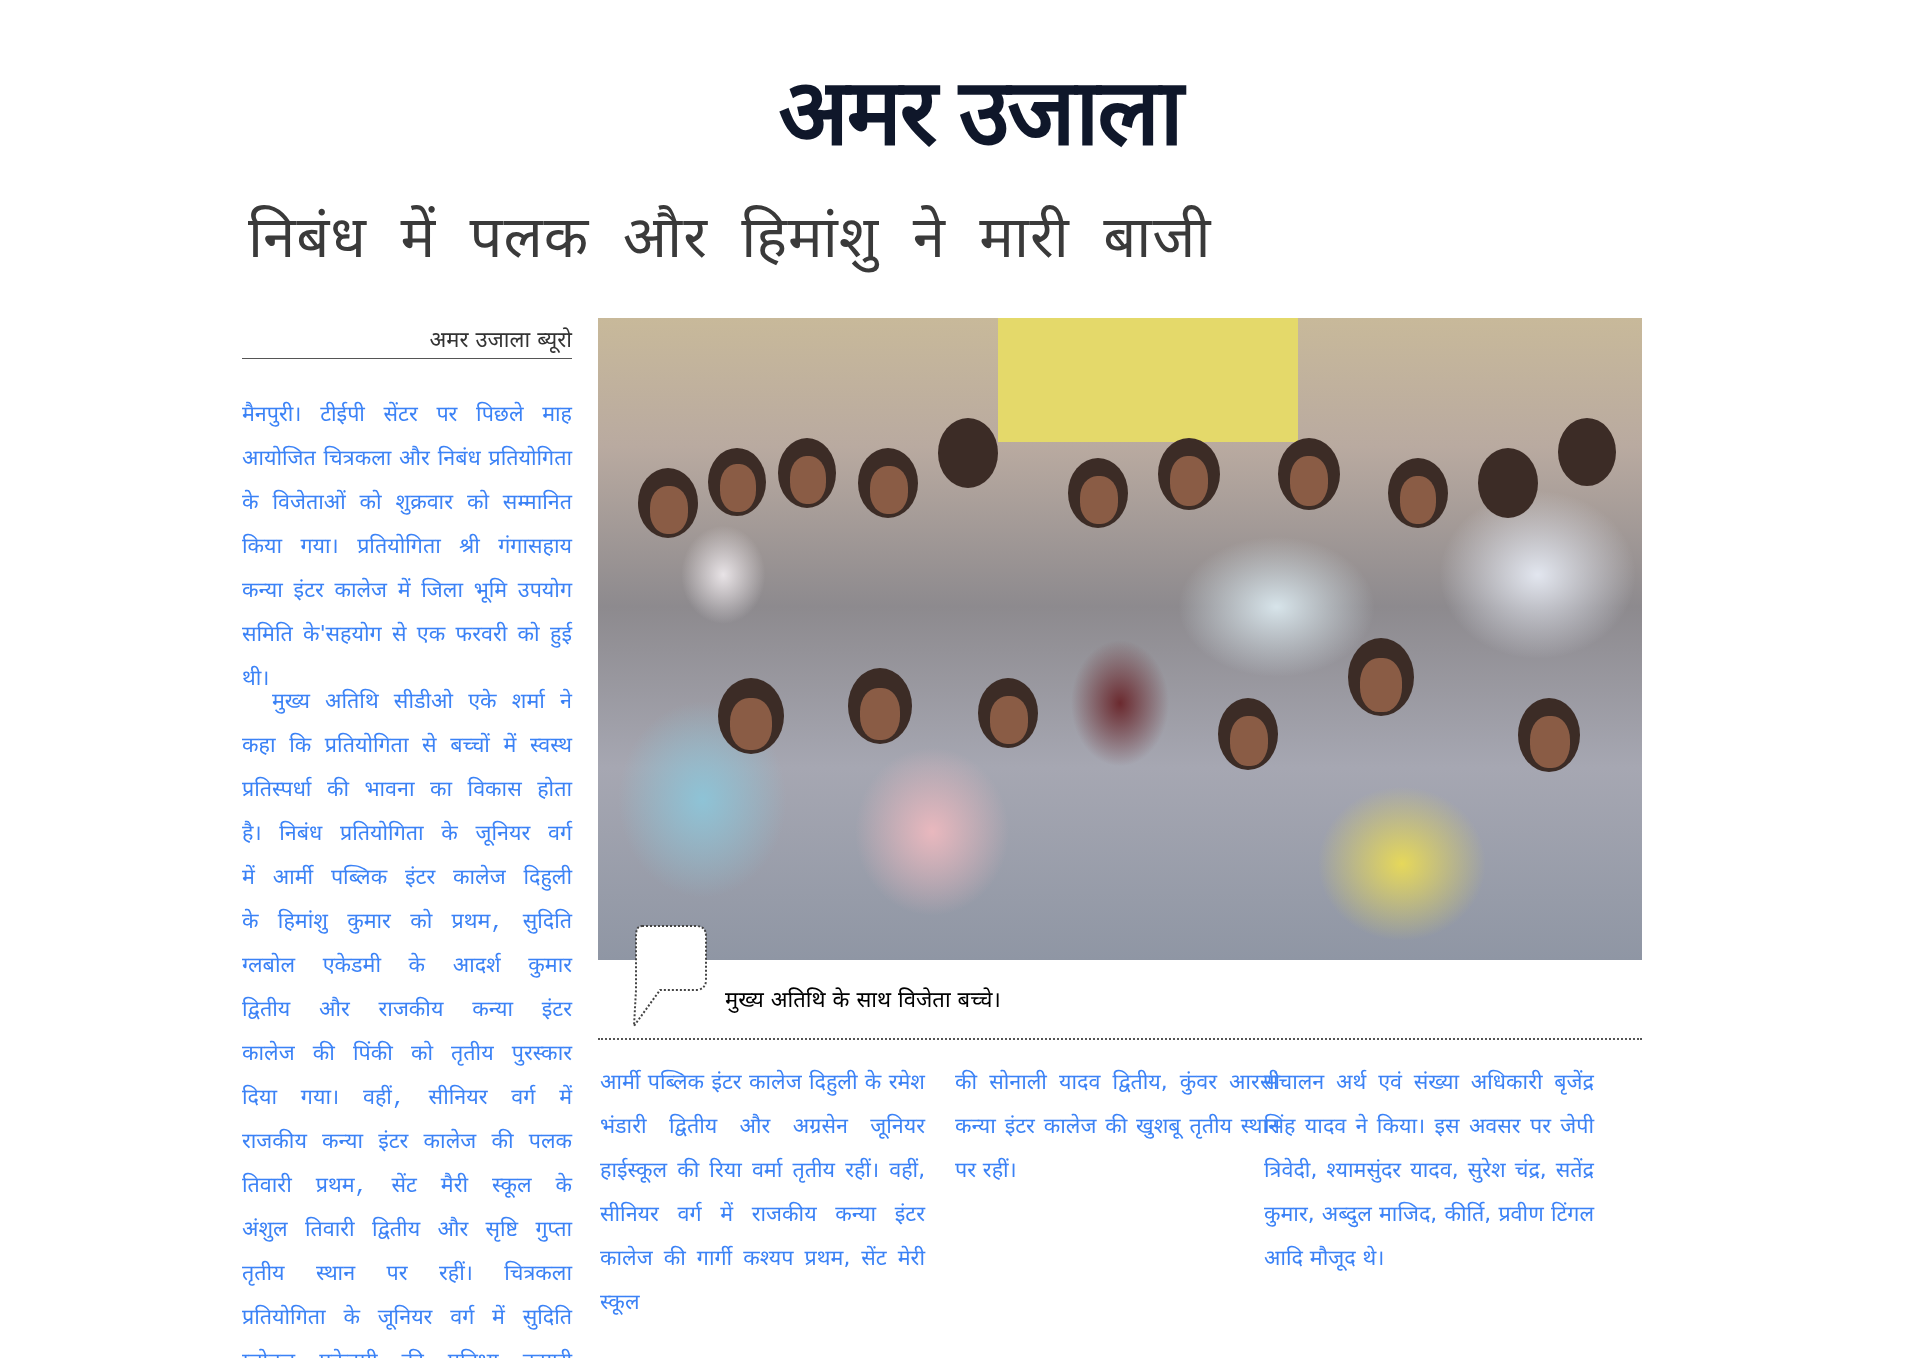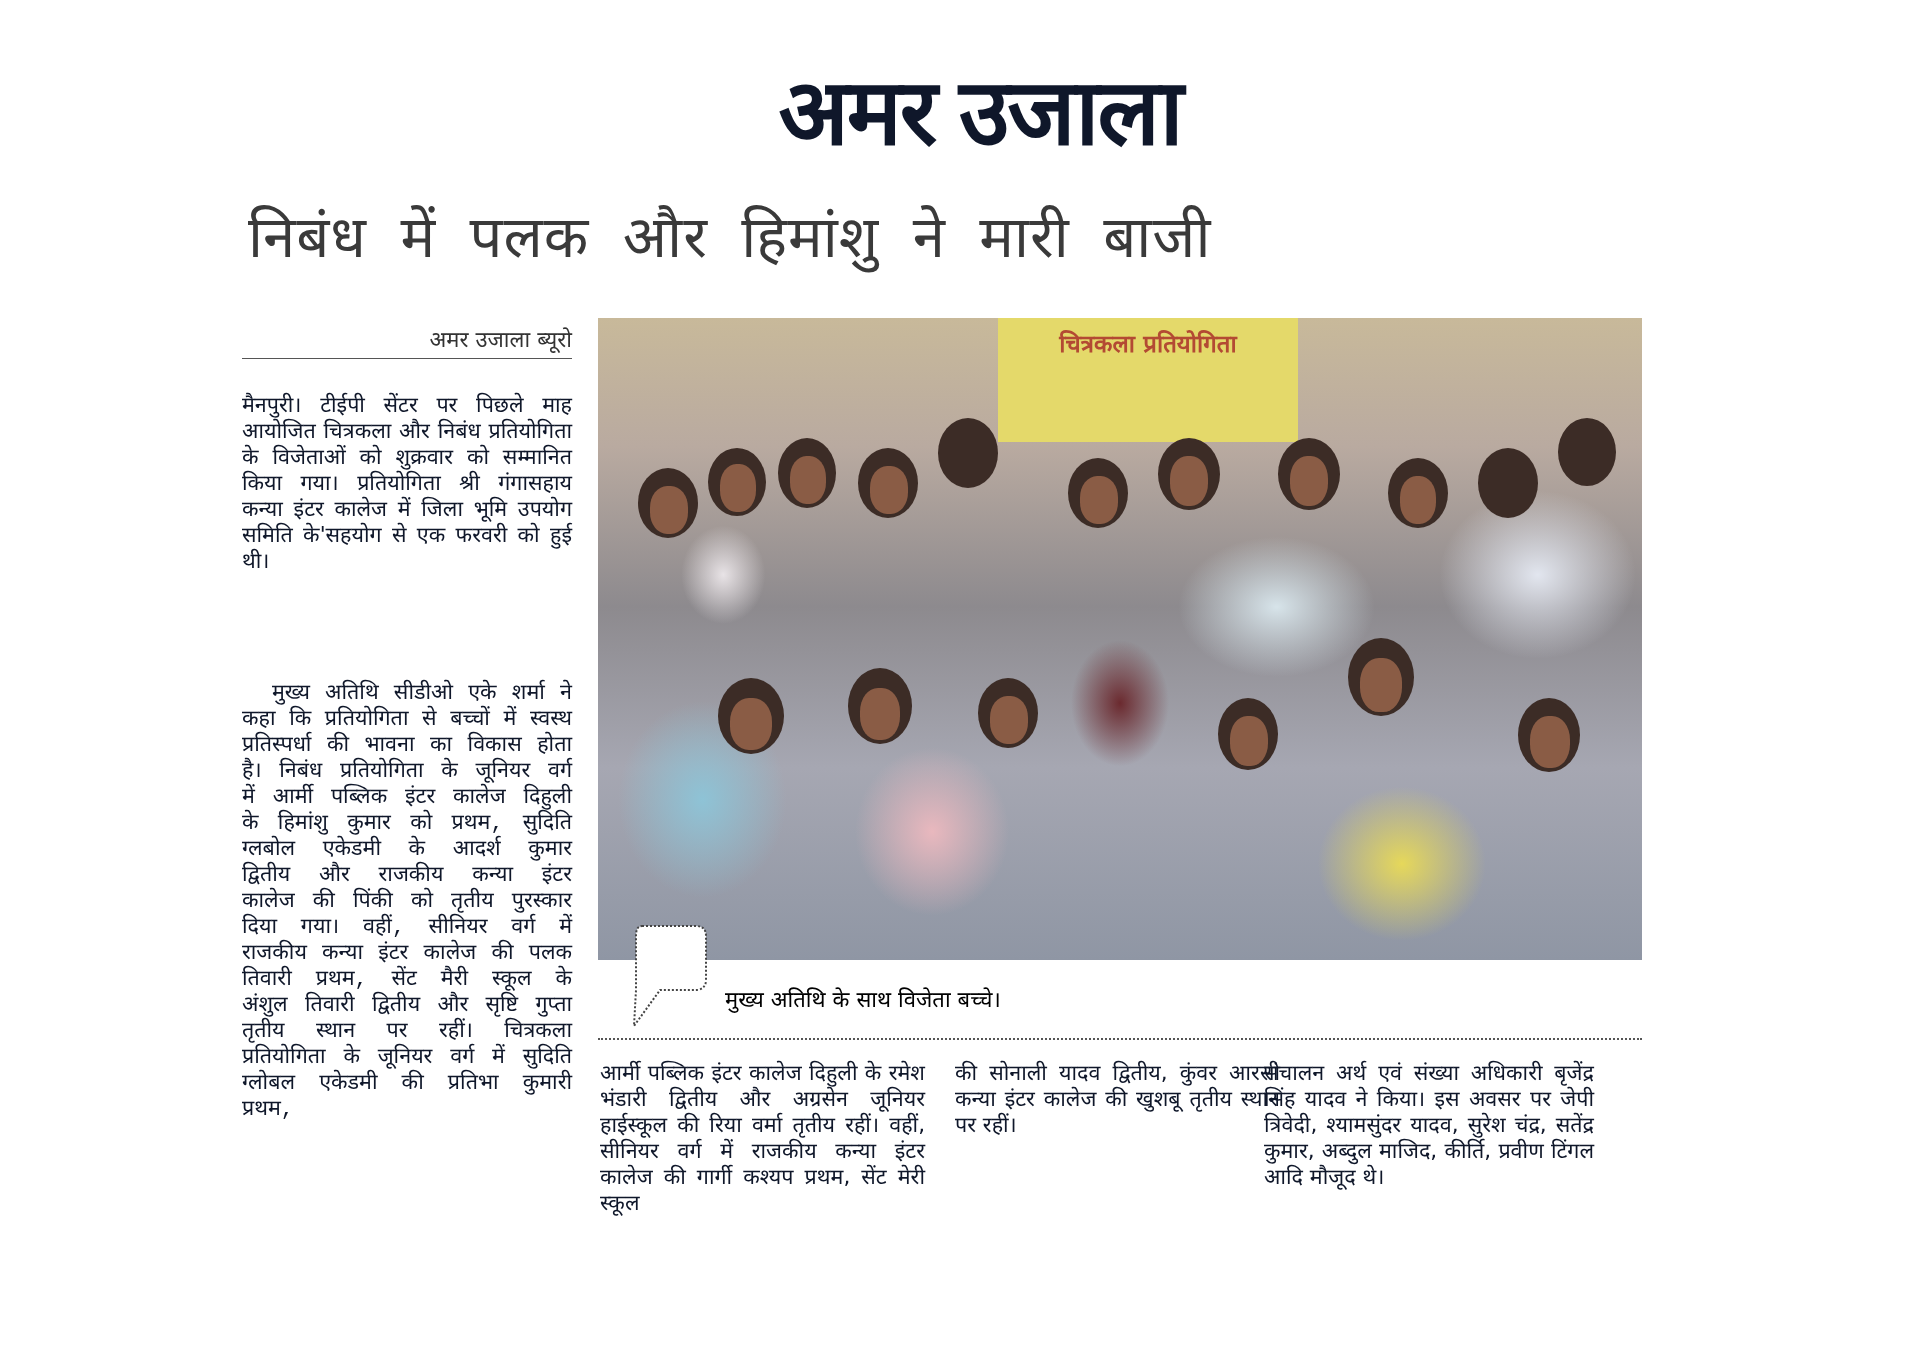--- a/index.html
+++ b/index.html
@@ -17,21 +17,21 @@
     position:absolute; left:248px; top:182px; width:1400px; height:110px;
     font-family:"DejaVu Sans", sans-serif; font-size:58px; color:#3a3a3a;
     line-height:110px; letter-spacing:1px; white-space:nowrap;
     word-spacing:14px;
   }
   .byline {
     position:absolute; left:242px; top:322px; width:330px; height:36px;
     font-size:22px; line-height:36px; color:#333; border-bottom:1.5px solid #555;text-align:right;
   }
   .col {
-    position:absolute; font-size:21.5px; line-height:26px; color:#0f172a;
+    position:absolute; font-size:21.5px; line-height:44px; color:#3b82f6;
     text-align:justify; text-align-last:left;
   }
   .col p { margin:0; }
   .col p.indent { text-indent:30px; }
   .col1a { left:242px; top:392px; width:330px; }
   .col1b { left:242px; top:680px; width:330px;font-family:Liberation Mono, monospace; }
   .col2 { left:600px; top:1060px; width:325px; }
   .col3 { left:955px; top:1060px; width:325px; }
   .col4 { left:1264px; top:1060px; width:330px; }
 
@@ -82,21 +82,20 @@
 <div class="col col1a">
   <p>मैनपुरी। टीईपी सेंटर पर पिछले माह आयोजित चित्रकला और निबंध प्रतियोगिता के विजेताओं को शुक्रवार को सम्मानित किया गया। प्रतियोगिता श्री गंगासहाय कन्या इंटर कालेज में जिला भूमि उपयोग समिति के'सहयोग से एक फरवरी को हुई थी।</p>
 </div>
 
 <div class="col col1b">
   <p class="indent">मुख्य अतिथि सीडीओ एके शर्मा ने कहा कि प्रतियोगिता से बच्चों में स्वस्थ प्रतिस्पर्धा की भावना का विकास होता है। निबंध प्रतियोगिता के जूनियर वर्ग में आर्मी पब्लिक इंटर कालेज दिहुली के हिमांशु कुमार को प्रथम, सुदिति ग्लबोल एकेडमी के आदर्श कुमार द्वितीय और राजकीय कन्या इंटर कालेज की पिंकी को तृतीय पुरस्कार दिया गया। वहीं, सीनियर वर्ग में राजकीय कन्या इंटर कालेज की पलक तिवारी प्रथम, सेंट मैरी स्कूल के अंशुल तिवारी द्वितीय और सृष्टि गुप्ता तृतीय स्थान पर रहीं। चित्रकला प्रतियोगिता के जूनियर वर्ग में सुदिति ग्लोबल एकेडमी की प्रतिभा कुमारी प्रथम,</p>
 </div>
 
 <div class="photo">
   <div class="banner">
-    <div>चित्रकला प्रतियोगिता</div>
   </div>
   <div class="crowd">
     <div class="head" style="left:40px;top:90px;width:60px;height:70px"></div>
     <div class="head" style="left:110px;top:70px;width:58px;height:68px"></div>
     <div class="head" style="left:180px;top:60px;width:58px;height:70px"></div>
     <div class="head" style="left:260px;top:70px;width:60px;height:70px"></div>
     <div class="head" style="left:340px;top:40px;width:60px;height:70px"></div>
     <div class="head" style="left:470px;top:80px;width:60px;height:70px"></div>
     <div class="head" style="left:560px;top:60px;width:62px;height:72px"></div>
     <div class="head" style="left:680px;top:60px;width:62px;height:72px"></div>

